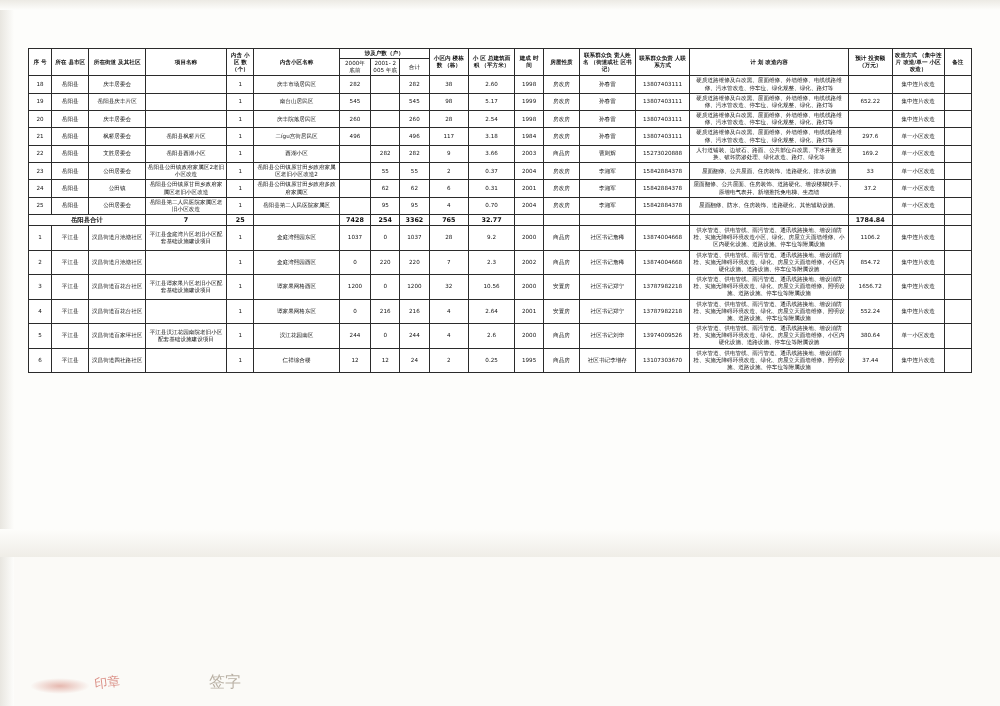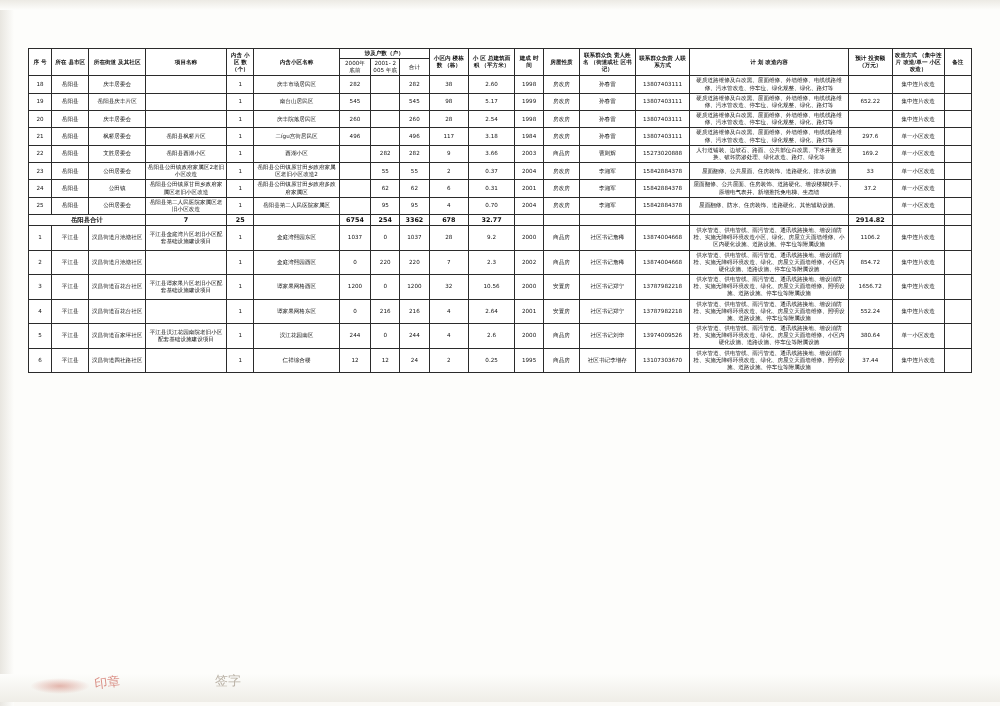--- a/index.html
+++ b/index.html
@@ -6,21 +6,21 @@
   body{
     width:1000px;height:706px;
     background:#fbfaf7;
     font-family:"DejaVu Sans","Liberation Sans",sans-serif;
     color:#1a1a1a;
     position:relative;
     overflow:hidden;
   }
   .page{
     position:absolute;
-    left:0;top:0;width:1000px;height:702px;
+    left:0;top:0;width:1000px;height:557px;
     background:#fdfdfb;
   }
   
   .scan-edge-left{position:absolute;left:0;top:0;width:14px;height:706px;background:linear-gradient(90deg,#e8e6e0,#fdfdfb);}
   .scan-edge-top{position:absolute;left:0;top:0;width:1000px;height:10px;background:linear-gradient(180deg,#eceae4,#fdfdfb);}
   .scan-edge-bottom{position:absolute;left:0;bottom:0;width:1000px;height:28px;background:linear-gradient(0deg,#efedE7,#fdfdfb);}
 
   table.grid{
     position:absolute;
     left:28px;top:48px;
@@ -50,23 +50,23 @@
     left:95px;top:668px;
     width:120px;height:34px;
     color:#c0392b;
     font-size:13px;
     opacity:.55;
     transform:rotate(-7deg);
     font-family:"DejaVu Serif","Liberation Serif",serif;
   }
   .stamp2{
     position:absolute;
-    left:215px;top:672px;
+    left:209px;top:672px;
     color:#7a6a55;
-    font-size:13px;
+    font-size:16px;
     opacity:.5;
     font-family:Liberation Sans, sans-serif;
   }
   .smudge{
     position:absolute;left:30px;top:678px;width:60px;height:16px;
     background:radial-gradient(ellipse at center,rgba(190,60,40,.35),rgba(190,60,40,0) 70%);
   }
 </style>
 </head>
 <body>
@@ -318,31 +318,31 @@
         <td></td>
         <td>单一小区改造</td>
         <td></td>
       </tr>
 
       <tr class="total">
         <td colspan="3">岳阳县合计</td>
         <td>7</td>
         <td>25</td>
         <td></td>
-        <td>6754</td>
+        <td>7428</td>
         <td>254</td>
         <td>3362</td>
-        <td>678</td>
+        <td>765</td>
         <td>32.77</td>
         <td></td>
         <td></td>
         <td></td>
         <td></td>
         <td></td>
-        <td>2914.82</td>
+        <td>1784.84</td>
         <td></td>
         <td></td>
       </tr>
 
       <tr class="section">
         <td>1</td>
         <td>平江县</td>
         <td>汉昌街道月池塘社区</td>
         <td class="proj">平江县金庭湾片区老旧小区配套基础设施建设项目</td>
         <td>1</td>

